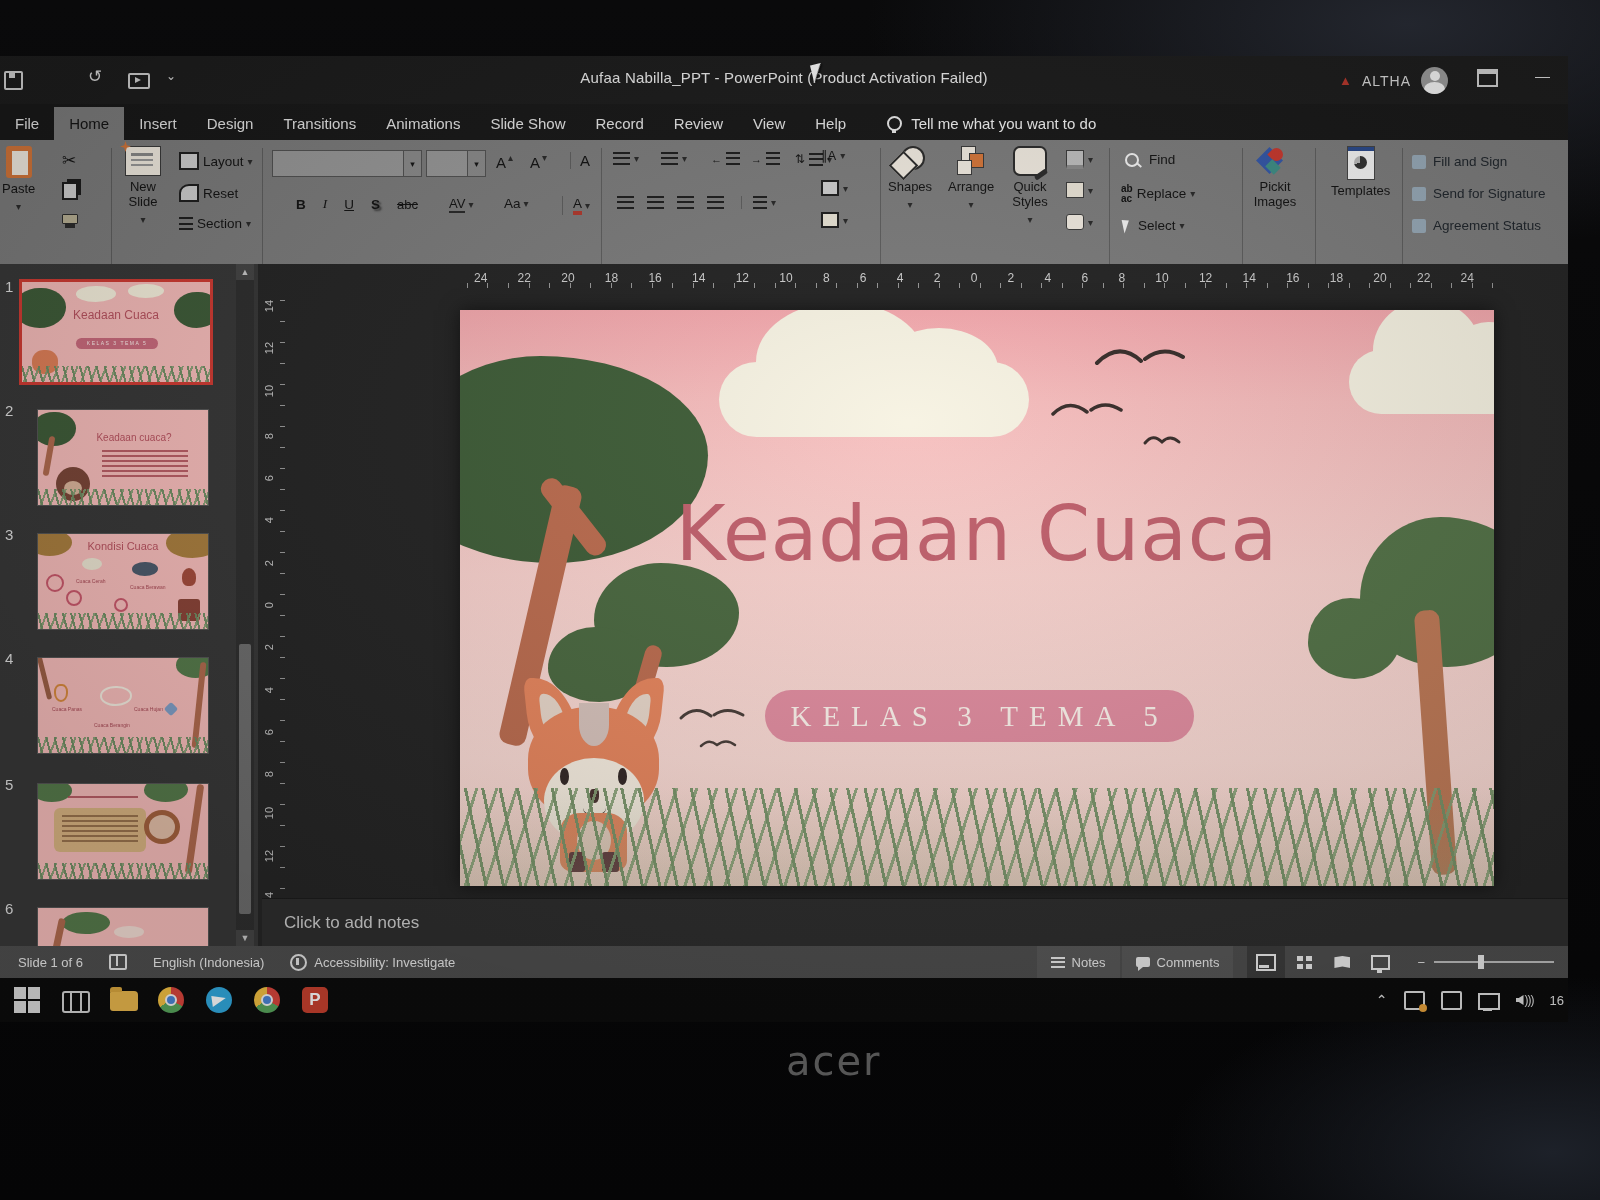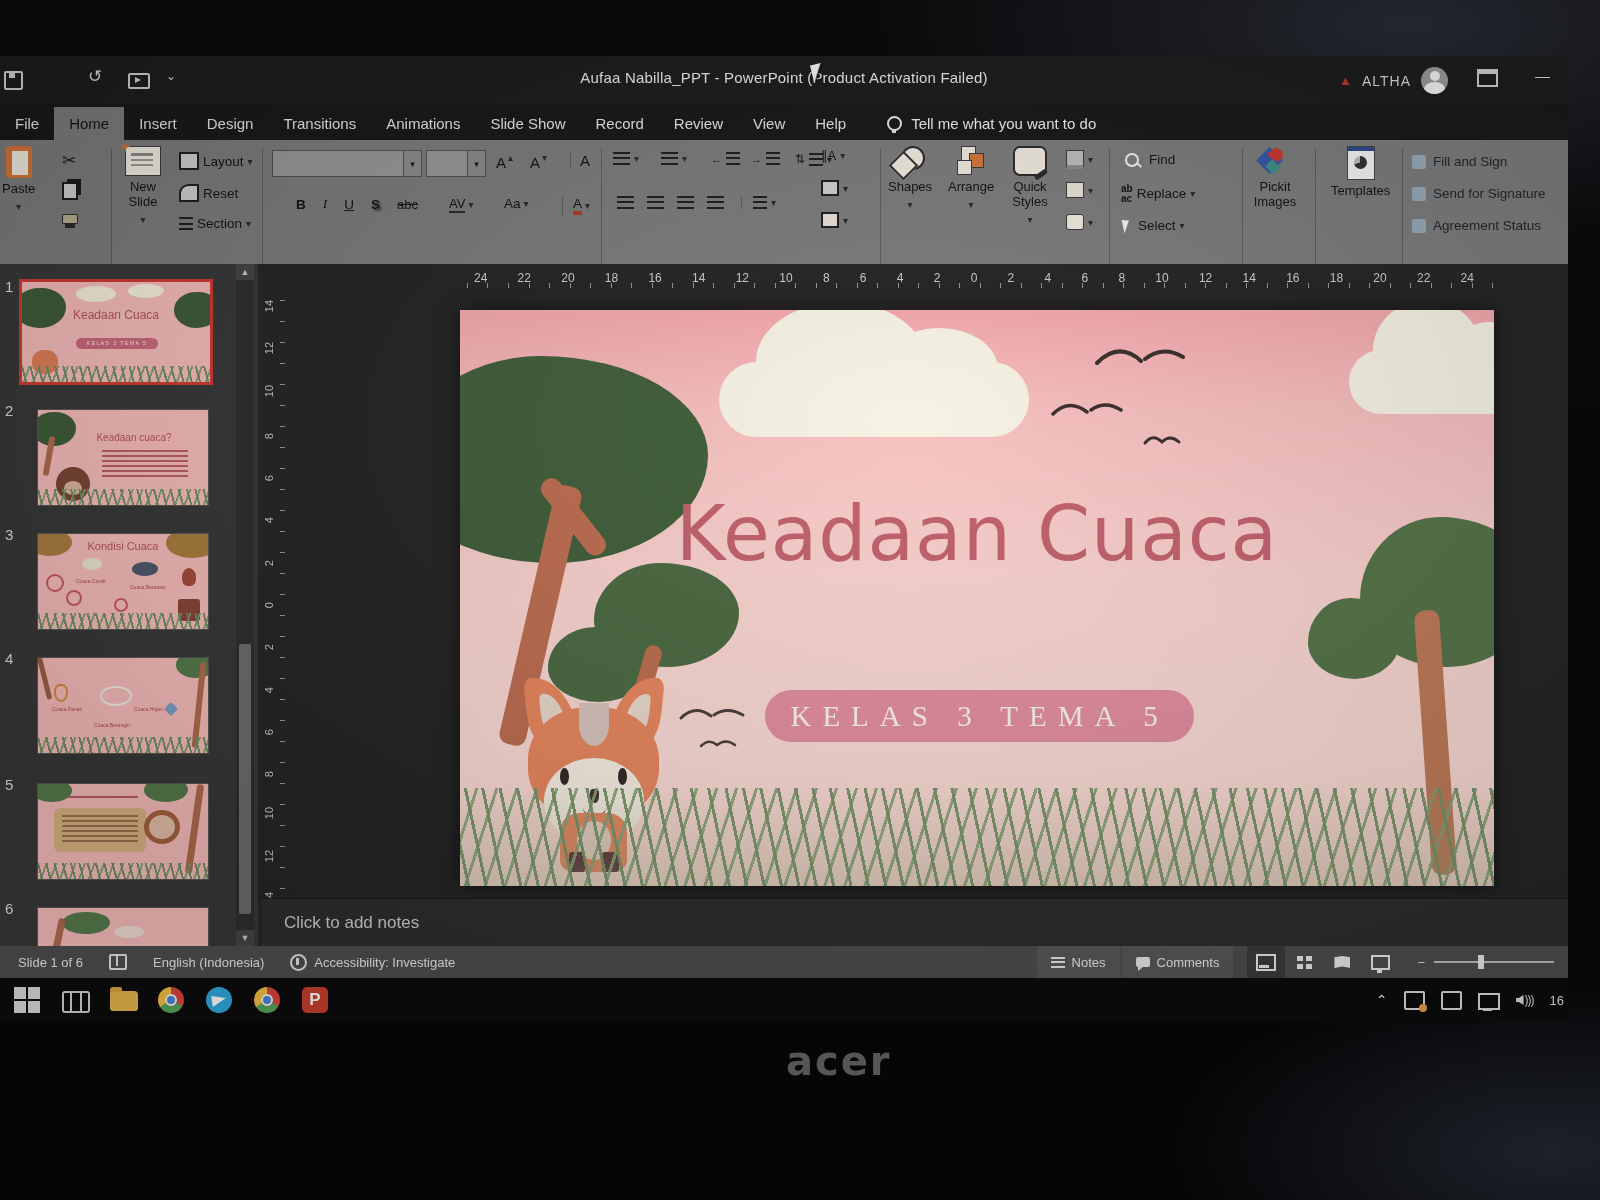--- a/index.html
+++ b/index.html
@@ -183,21 +183,21 @@
   .telegram::after{content:"";position:absolute;left:6px;top:8px;width:0;height:0;border-left:14px solid #fff;border-top:4px solid transparent;border-bottom:7px solid transparent;transform:rotate(-8deg);}
   .ppt{width:26px;height:26px;border-radius:5px;background:#c7402e;color:#fff;font-weight:bold;font-size:17px;display:flex;align-items:center;justify-content:center;}
   #tray{margin-left:auto;display:flex;align-items:center;gap:16px;padding-right:4px;color:#e0e0e0;}
   .tray-box{width:17px;height:15px;border:2px solid #dcdcdc;border-radius:2px;position:relative;}
   .tray-box.dot::after{content:"";position:absolute;right:-4px;bottom:-4px;width:8px;height:8px;border-radius:50%;background:#e8a33d;}
   .net-ico{width:18px;height:13px;border:2px solid #dcdcdc;position:relative;margin-top:2px;}
   .net-ico::after{content:"";position:absolute;left:3px;top:14px;width:9px;height:2px;background:#dcdcdc;}
   .spk{width:8px;height:10px;background:#dcdcdc;clip-path:polygon(0 30%,40% 30%,100% 0,100% 100%,40% 70%,0 70%);position:relative;}
   .spk-w{font-size:12px;color:#dcdcdc;letter-spacing:-1px;}
   
-  #brand{position:absolute;left:786px;top:1038px;font-size:40px;font-weight:700;letter-spacing:2px;color:#565656;font-family:"DejaVu Sans","Liberation Sans",sans-serif;}
+  #brand{position:absolute;left:786px;top:1038px;font-size:40px;font-weight:400;letter-spacing:2px;color:#565656;font-family:"DejaVu Sans","Liberation Sans",sans-serif;}
 </style>
 </head>
 <body>
 
 <div id="stage">
   <div id="screen">
 
     <div id="titlebar">
       <div class="qat-icon" style="left:4px;top:15px;">
           <div class="floppy"></div>

